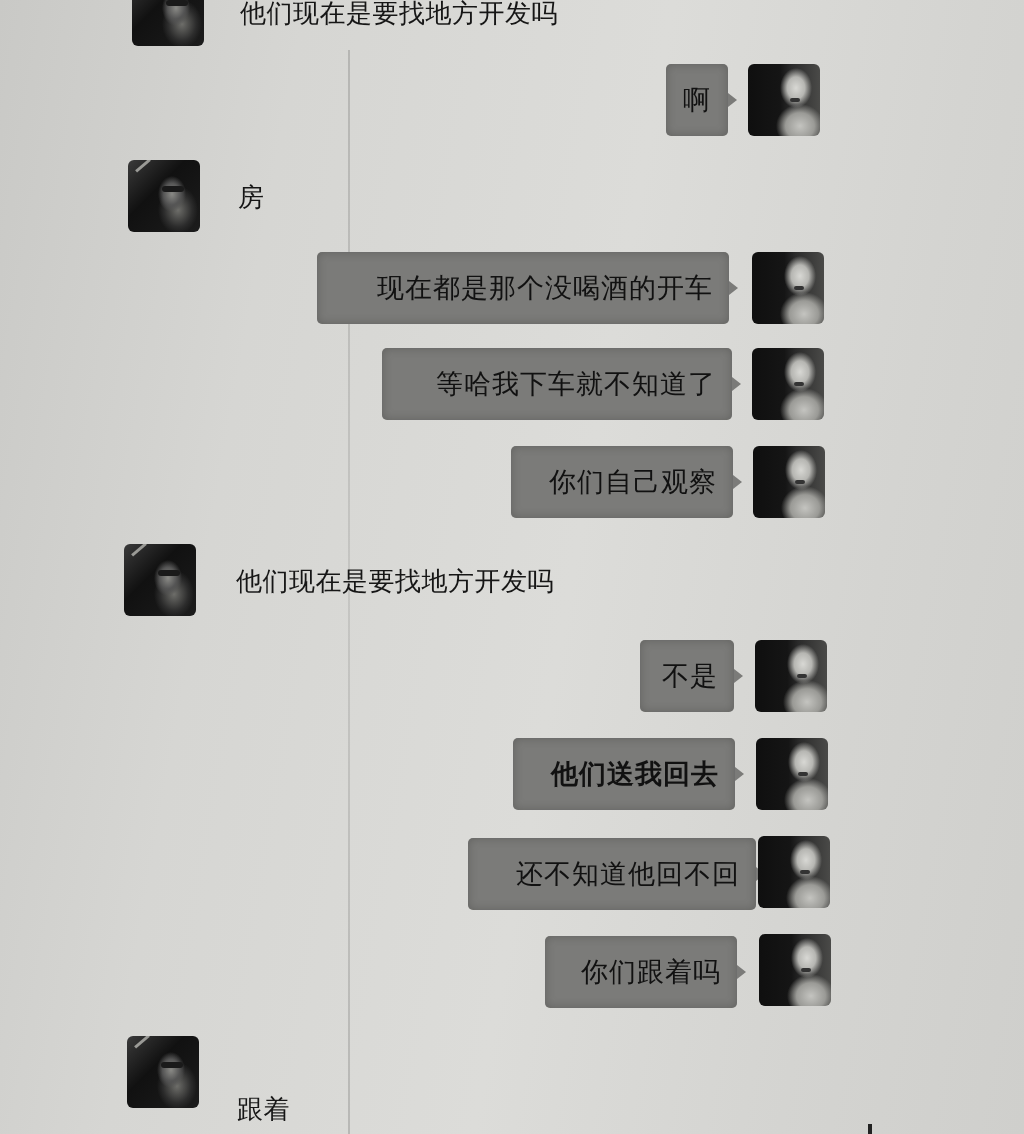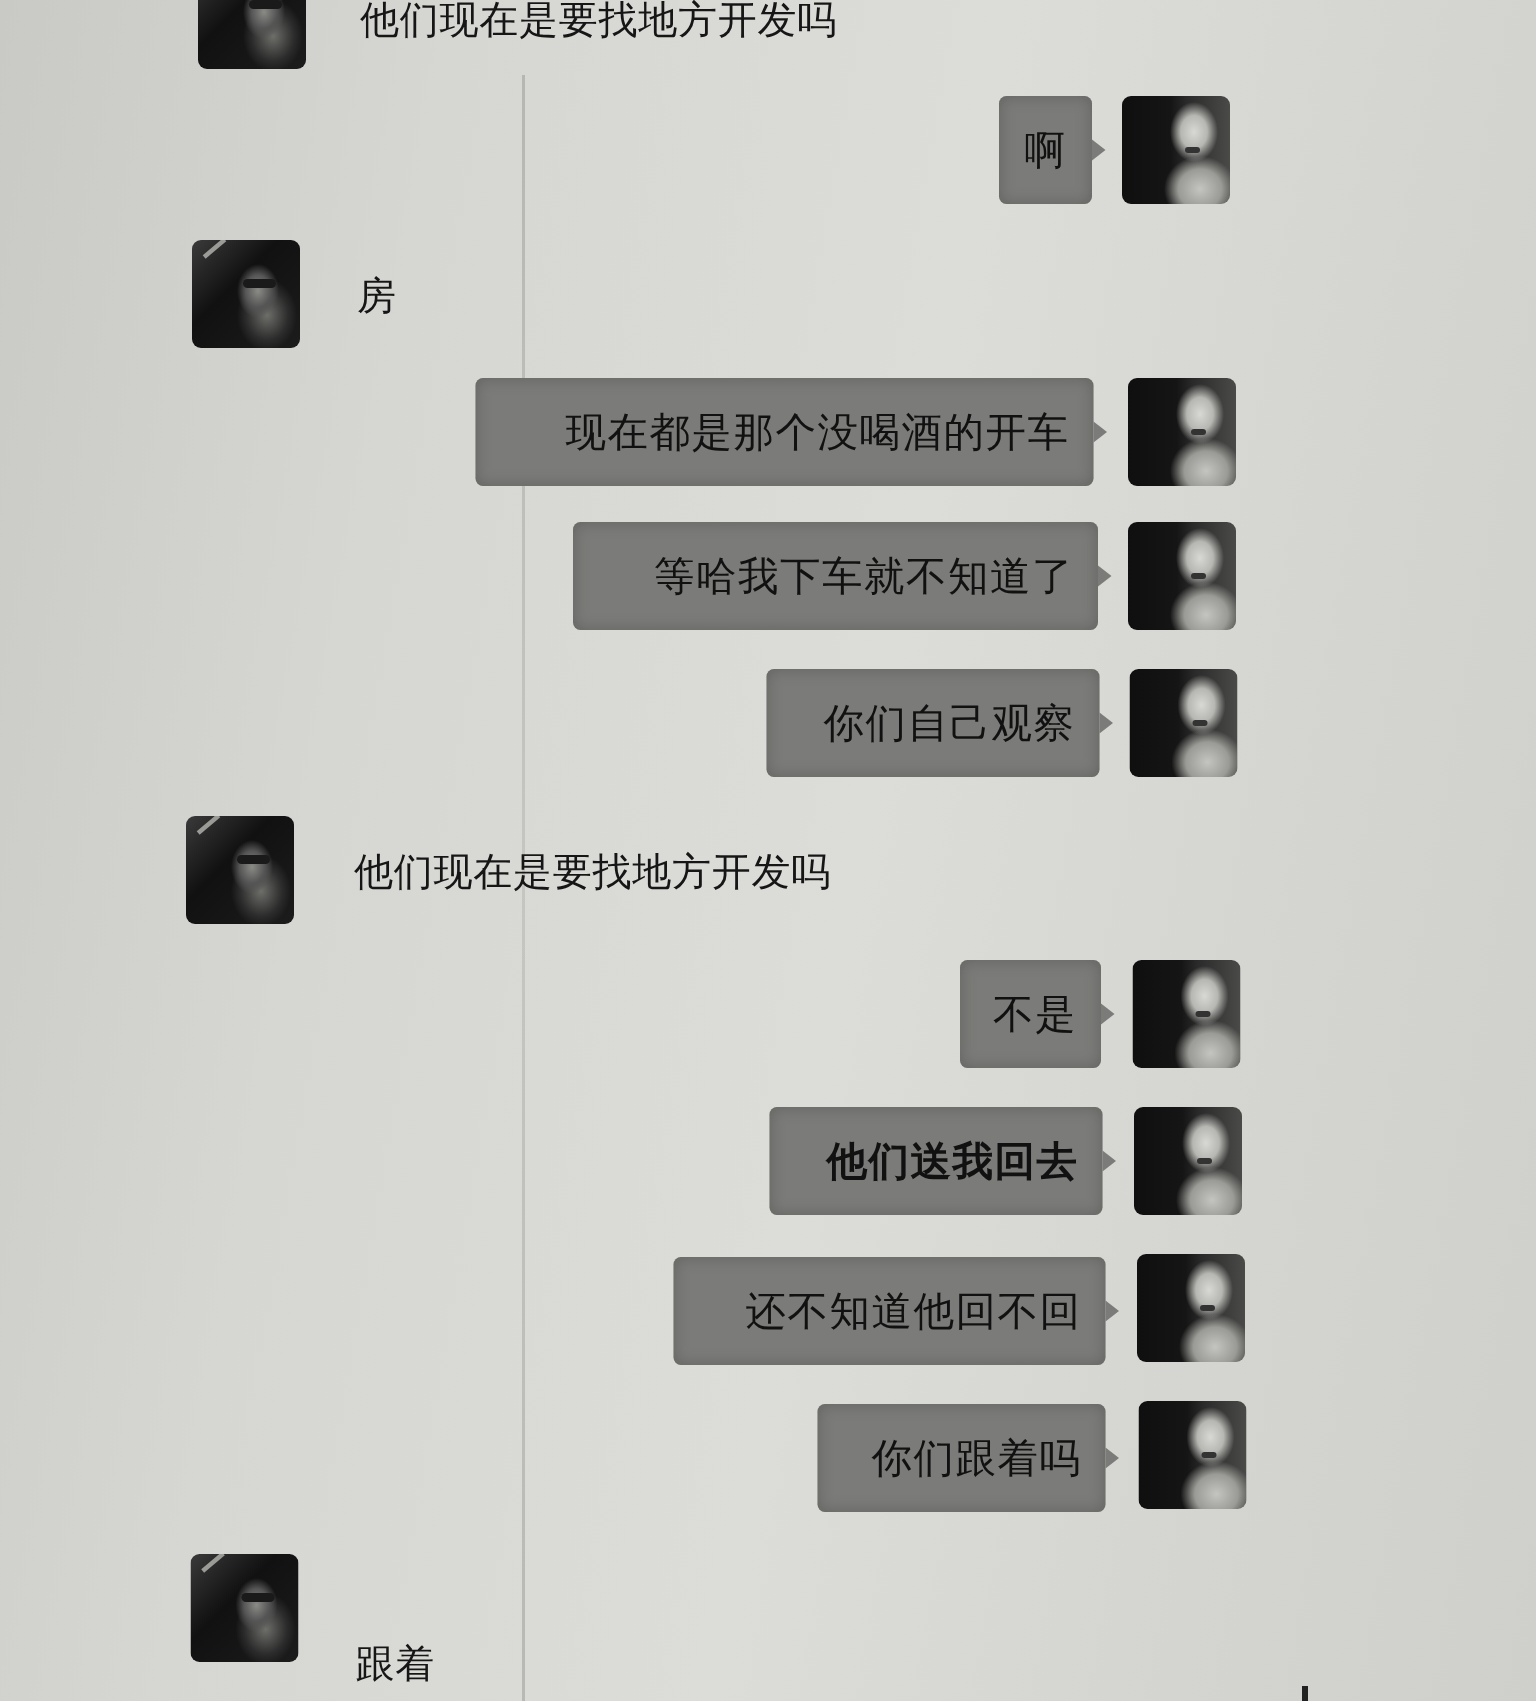--- a/index.html
+++ b/index.html
@@ -77,21 +77,21 @@
 
 <div class="avatar left" style="left:124px; top:544px;"></div>
 <div class="plain-text" style="left:236px; top:564px;">他们现在是要找地方开发吗</div>
 
 <div class="bubble" style="left:640px; top:640px; width:94px;">不是</div>
 <div class="avatar right" style="left:755px; top:640px;"></div>
 
 <div class="bubble" style="left:513px; top:738px; width:222px;font-weight:bold;">他们送我回去</div>
 <div class="avatar right" style="left:756px; top:738px;"></div>
 
-<div class="bubble" style="left:449px; top:838px; width:288px;">还不知道他回不回</div>
+<div class="bubble" style="left:468px; top:838px; width:288px;">还不知道他回不回</div>
 <div class="avatar right" style="left:758px; top:836px;"></div>
 
 <div class="bubble" style="left:545px; top:936px; width:192px;">你们跟着吗</div>
 <div class="avatar right" style="left:759px; top:934px;"></div>
 
 <div class="avatar left" style="left:127px; top:1036px;"></div>
 <div class="plain-text" style="left:237px; top:1092px;">跟着</div>
 
 <div class="mark"></div>
 

